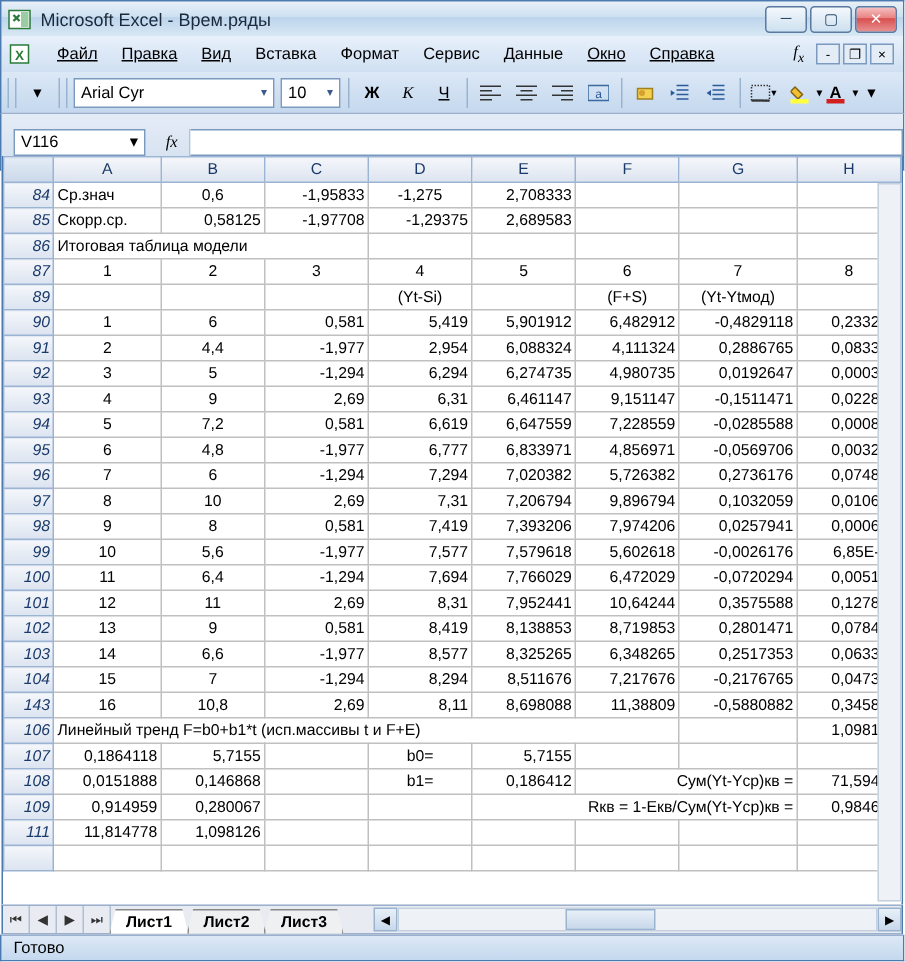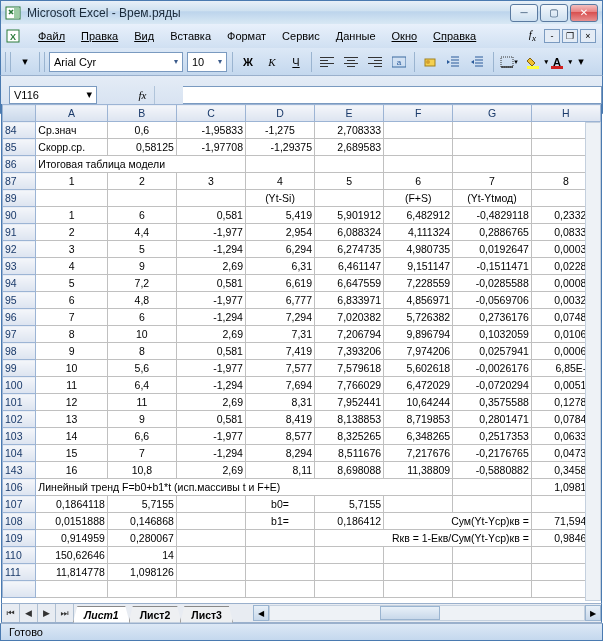--- a/index.html
+++ b/index.html
@@ -34,43 +34,43 @@
   .tbsep { width: 1px; height: 20px; background: #9ab4d0; margin: 0 1px; }
   .boldbtn { font-weight: bold; }
   .italbtn { font-style: italic; font-family: 'Times New Roman', serif; }
   .ulbtn { text-decoration: underline; }
   .align { width: 18px; height: 18px; display: flex; flex-direction: column; gap: 2px; justify-content: center; padding: 2px; }
   .align span { height: 1px; background: #333; }
   .colbtn { position: relative; font-weight: bold; width: 20px; }
   .colbtn .bar { position: absolute; bottom: 2px; left: 3px; right: 3px; height: 3px; }
   
   
-  .fbar { height: 38px; background: linear-gradient(#e4ecf6,#d4e0f0); display: flex; align-items: center; border-left: 1px solid #4a7ab0; border-right: 1px solid #4a7ab0; border-bottom: 1px solid #9ab0cc; gap: 28px; }
+  .fbar { height: 38px; background: linear-gradient(#e4ecf6,#d4e0f0); display: flex; align-items: center; border-left: 1px solid #4a7ab0; border-right: 1px solid #4a7ab0; border-bottom: 1px solid #9ab0cc; }
   .namebox { width: 88px; height: 18px; border: 1px solid #7a9ac0; background: #fff; margin-left: 8px; display: flex; align-items: center; padding: 0 4px; }
   .namebox .caret { margin-left: auto; }
   .fxbtn { width: 24px; height: 18px; display: flex; align-items: center; justify-content: center; font-style: italic; font-family: 'Times New Roman'; border-right: 1px solid #b0c4da; margin-left: 6px; }
   .finput { flex: 1; height: 18px; background: #fff; border: 1px solid #7a9ac0; border-left: none; padding: 0 4px; }
   
   
   .gridwrap { position: absolute; top: 104px; left: 1px; right: 1px; bottom: 38px; border-left: 1px solid #4a7ab0; border-right: 1px solid #4a7ab0; overflow: hidden; background: #fff; }
   .grid { border-collapse: collapse; width: 100%; }
   .grid th, .grid td { border: 1px solid #c0c0c0; height: 17px; font-size: 10.5px; padding: 0 2px; white-space: nowrap; overflow: hidden; }
   .grid th { background: linear-gradient(#f4f6fa,#dce4f0); color: #1a3a6a; font-weight: normal; text-align: center; border-color: #9cb4d4; }
   .grid th.corner { width: 28px; background: linear-gradient(#e4ecf6,#cad8ea); }
-  .grid th.rowh { width: 28px; text-align: left; }
+  .grid th.rowh { width: 28px; text-align: right; font-style: italic; }
   .grid td { text-align: right; }
   .grid td.l { text-align: left; }
   .grid td.c { text-align: center; }
   .colA{width:60px}.colB{width:58px}.colC{width:58px}.colD{width:58px}.colE{width:58px}.colF{width:58px}.colG{width:66px}.colH{width:58px}
   
   
   .sheetbar { position: absolute; bottom: 18px; left: 1px; right: 1px; height: 20px; background: #e8ecf2; display: flex; align-items: center; border: 1px solid #9ab0cc; border-left: 1px solid #4a7ab0; border-right: 1px solid #4a7ab0; }
   .navbtn { width: 18px; height: 18px; display: flex; align-items: center; justify-content: center; border-right: 1px solid #b0c0d2; font-size: 9px; color: #333; }
   .tab { padding: 2px 10px; border: 1px solid #888; border-bottom: none; background: #eef0f2; margin-left: -1px; font-size: 10.5px; position: relative; top: 1px; clip-path: polygon(8% 0, 92% 0, 100% 100%, 0 100%); font-weight: bold; }
-  .tab.active { background: #fff; font-weight: bold; z-index: 2; font-style: italic; }
+  .tab.active { background: #fff; font-weight: bold; z-index: 2; }
   .hscroll { flex: 1; margin-left: 20px; display: flex; align-items: center; }
   .hscroll .track { flex: 1; height: 16px; background: #eef2f6; border: 1px solid #c4d0de; position: relative; }
   .hscroll .thumb { position: absolute; left: 35%; width: 60px; top: 0; bottom: 0; background: linear-gradient(#e8f0f8,#c8d8ea); border: 1px solid #9ab4d0; }
   .sbtn { width: 16px; height: 16px; background: linear-gradient(#e8f0f8,#c8d8ea); border: 1px solid #9ab4d0; display: flex; align-items: center; justify-content: center; font-size: 8px; }
   
   
   .status { position: absolute; bottom: 0; left: 0; right: 0; height: 18px; background: linear-gradient(#dce8f6,#c4d8ee); padding: 2px 8px; font-size: 11px; border: 1px solid #4a7ab0; border-top-color: #9ab0cc; }
   
   .vscroll { position: absolute; right: 2px; top: 122px; bottom: 40px; width: 16px; background: #eef2f6; border: 1px solid #c4d0de; }
 </style>
@@ -493,31 +493,20 @@
         <tr>
           <th class="rowh">109</th>
           <td class="">0,914959</td>
           <td class="">0,280067</td>
           <td class=""></td>
           <td class=""></td>
           <td class="" colspan="3">Rкв = 1-Eкв/Сум(Yt-Yср)кв =</td>
           <td class="">0,984662</td>
         </tr>
         <tr>
-          <th class="rowh">110</th>
-          <td class="">150,62646</td>
-          <td class="">14</td>
-          <td class=""></td>
-          <td class=""></td>
-          <td class=""></td>
-          <td class=""></td>
-          <td class=""></td>
-          <td class=""></td>
-        </tr>
-        <tr>
           <th class="rowh">111</th>
           <td class="">11,814778</td>
           <td class="">1,098126</td>
           <td class=""></td>
           <td class=""></td>
           <td class=""></td>
           <td class=""></td>
           <td class=""></td>
           <td class=""></td>
         </tr>

